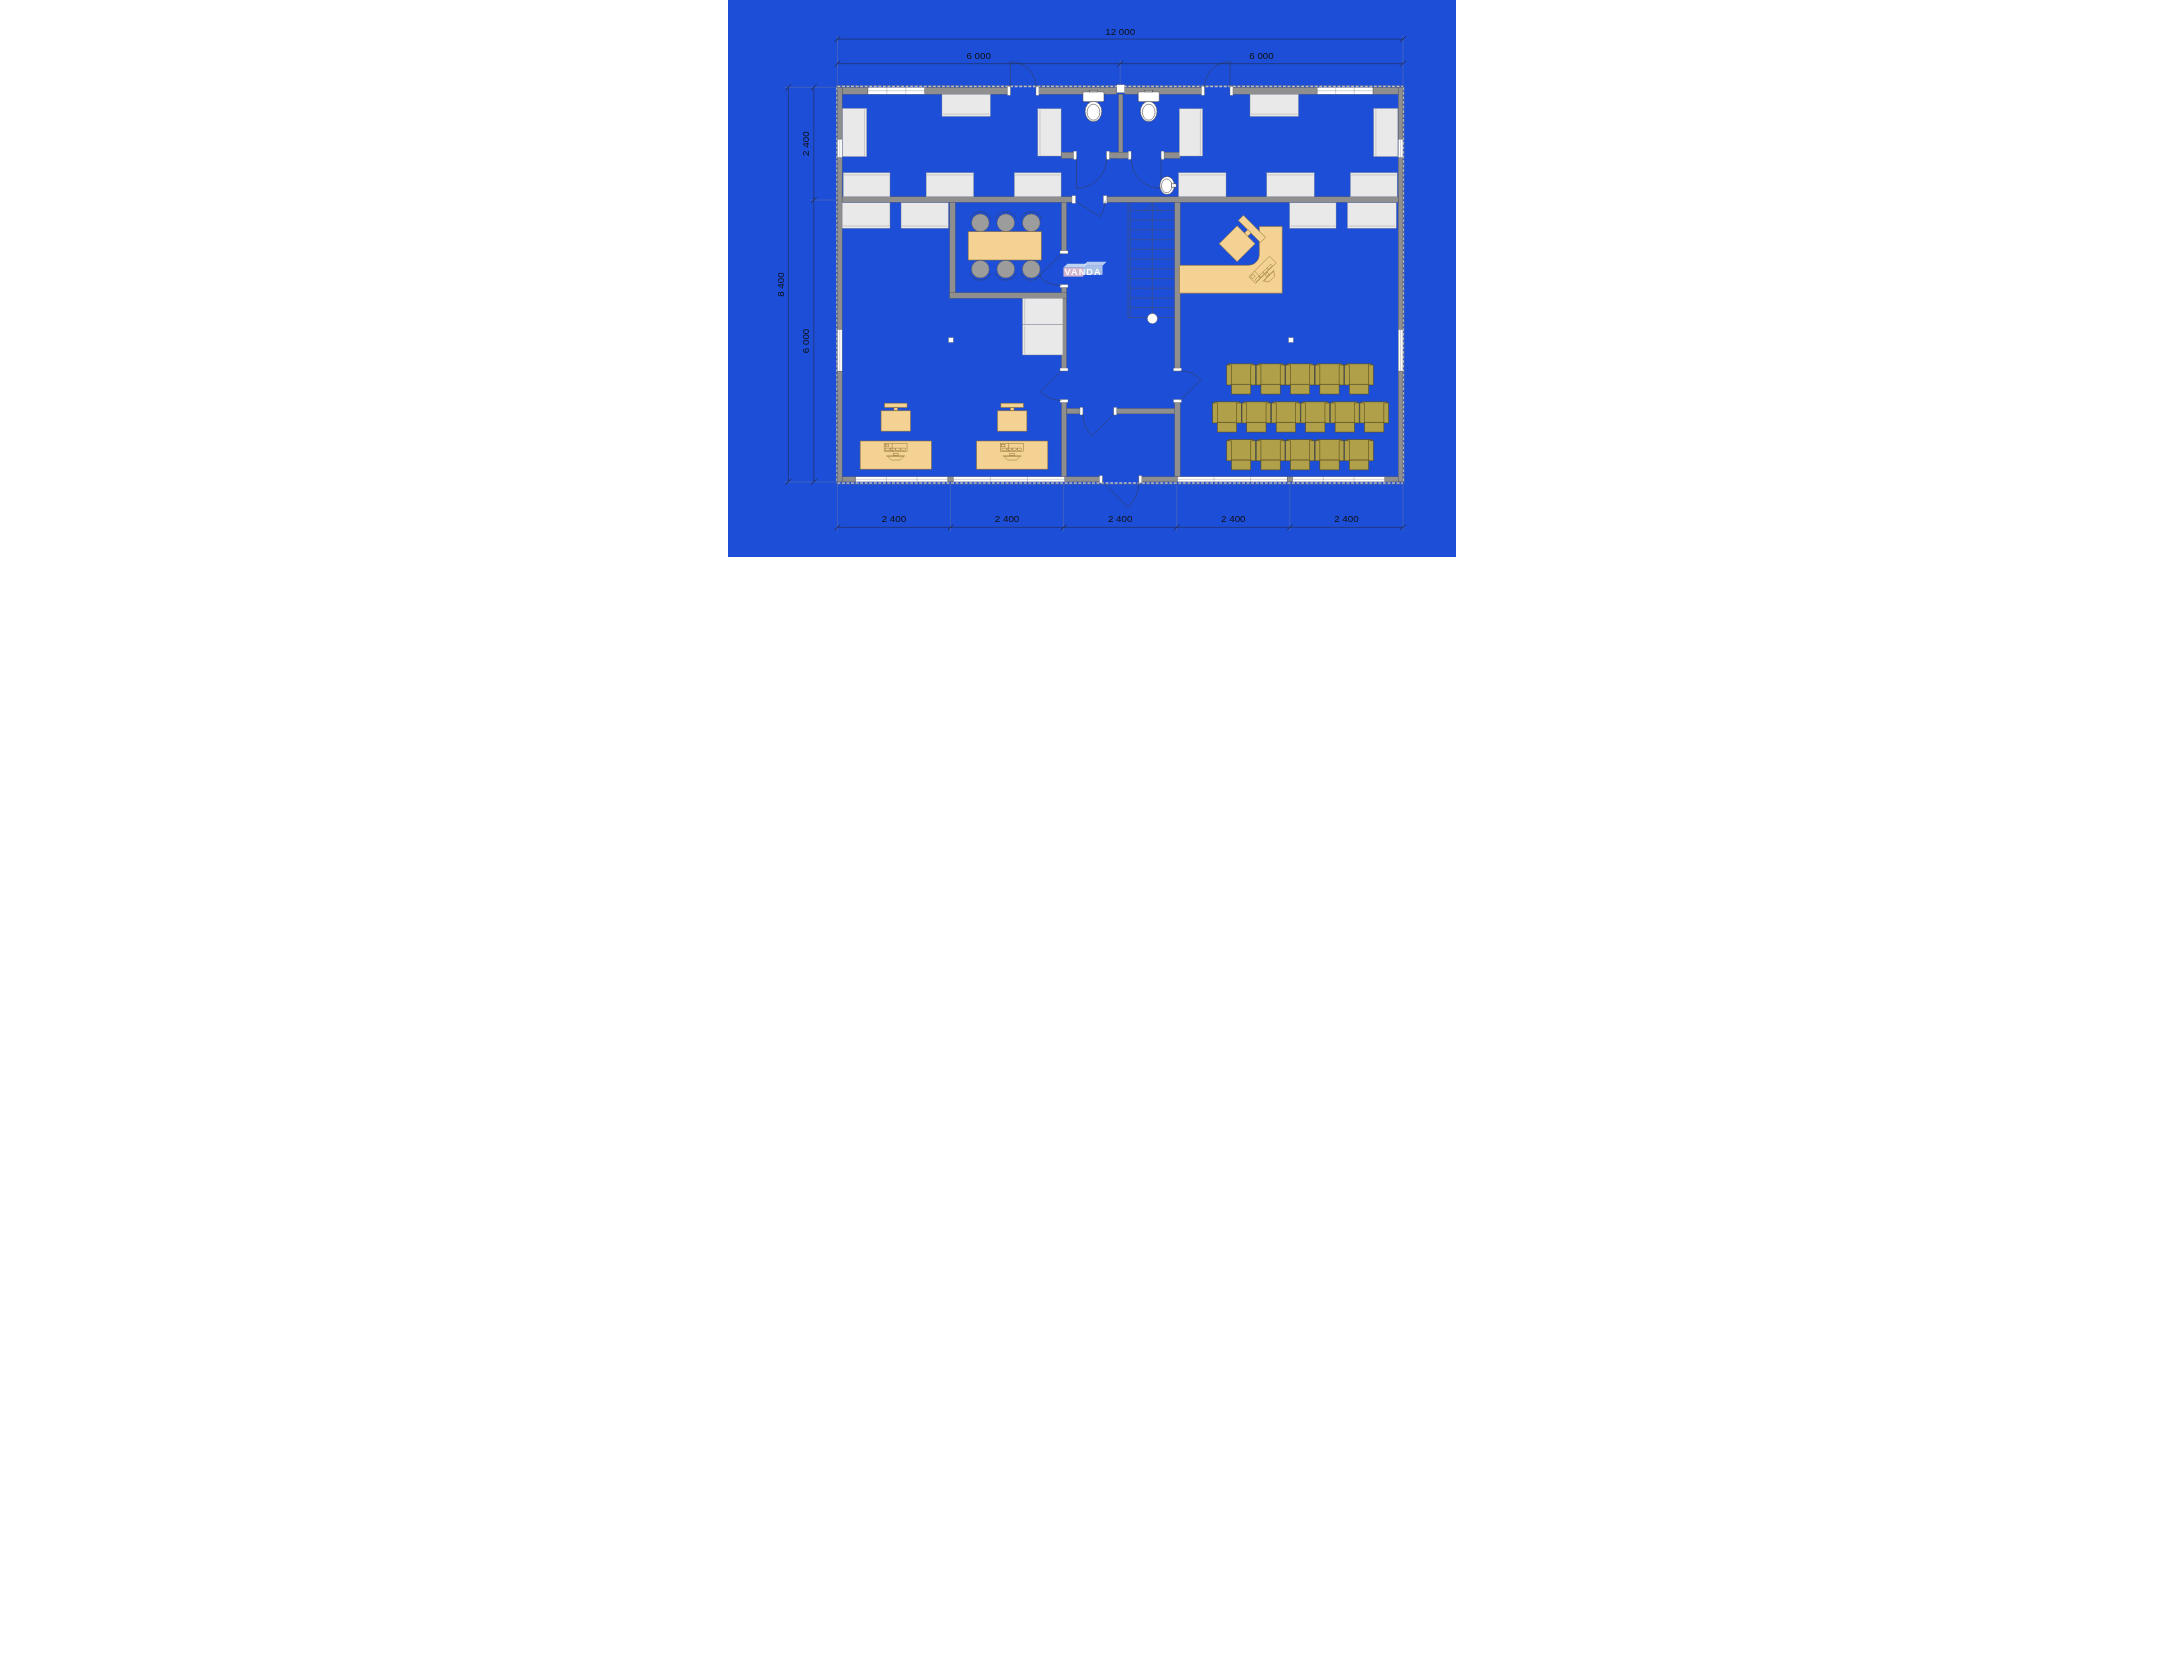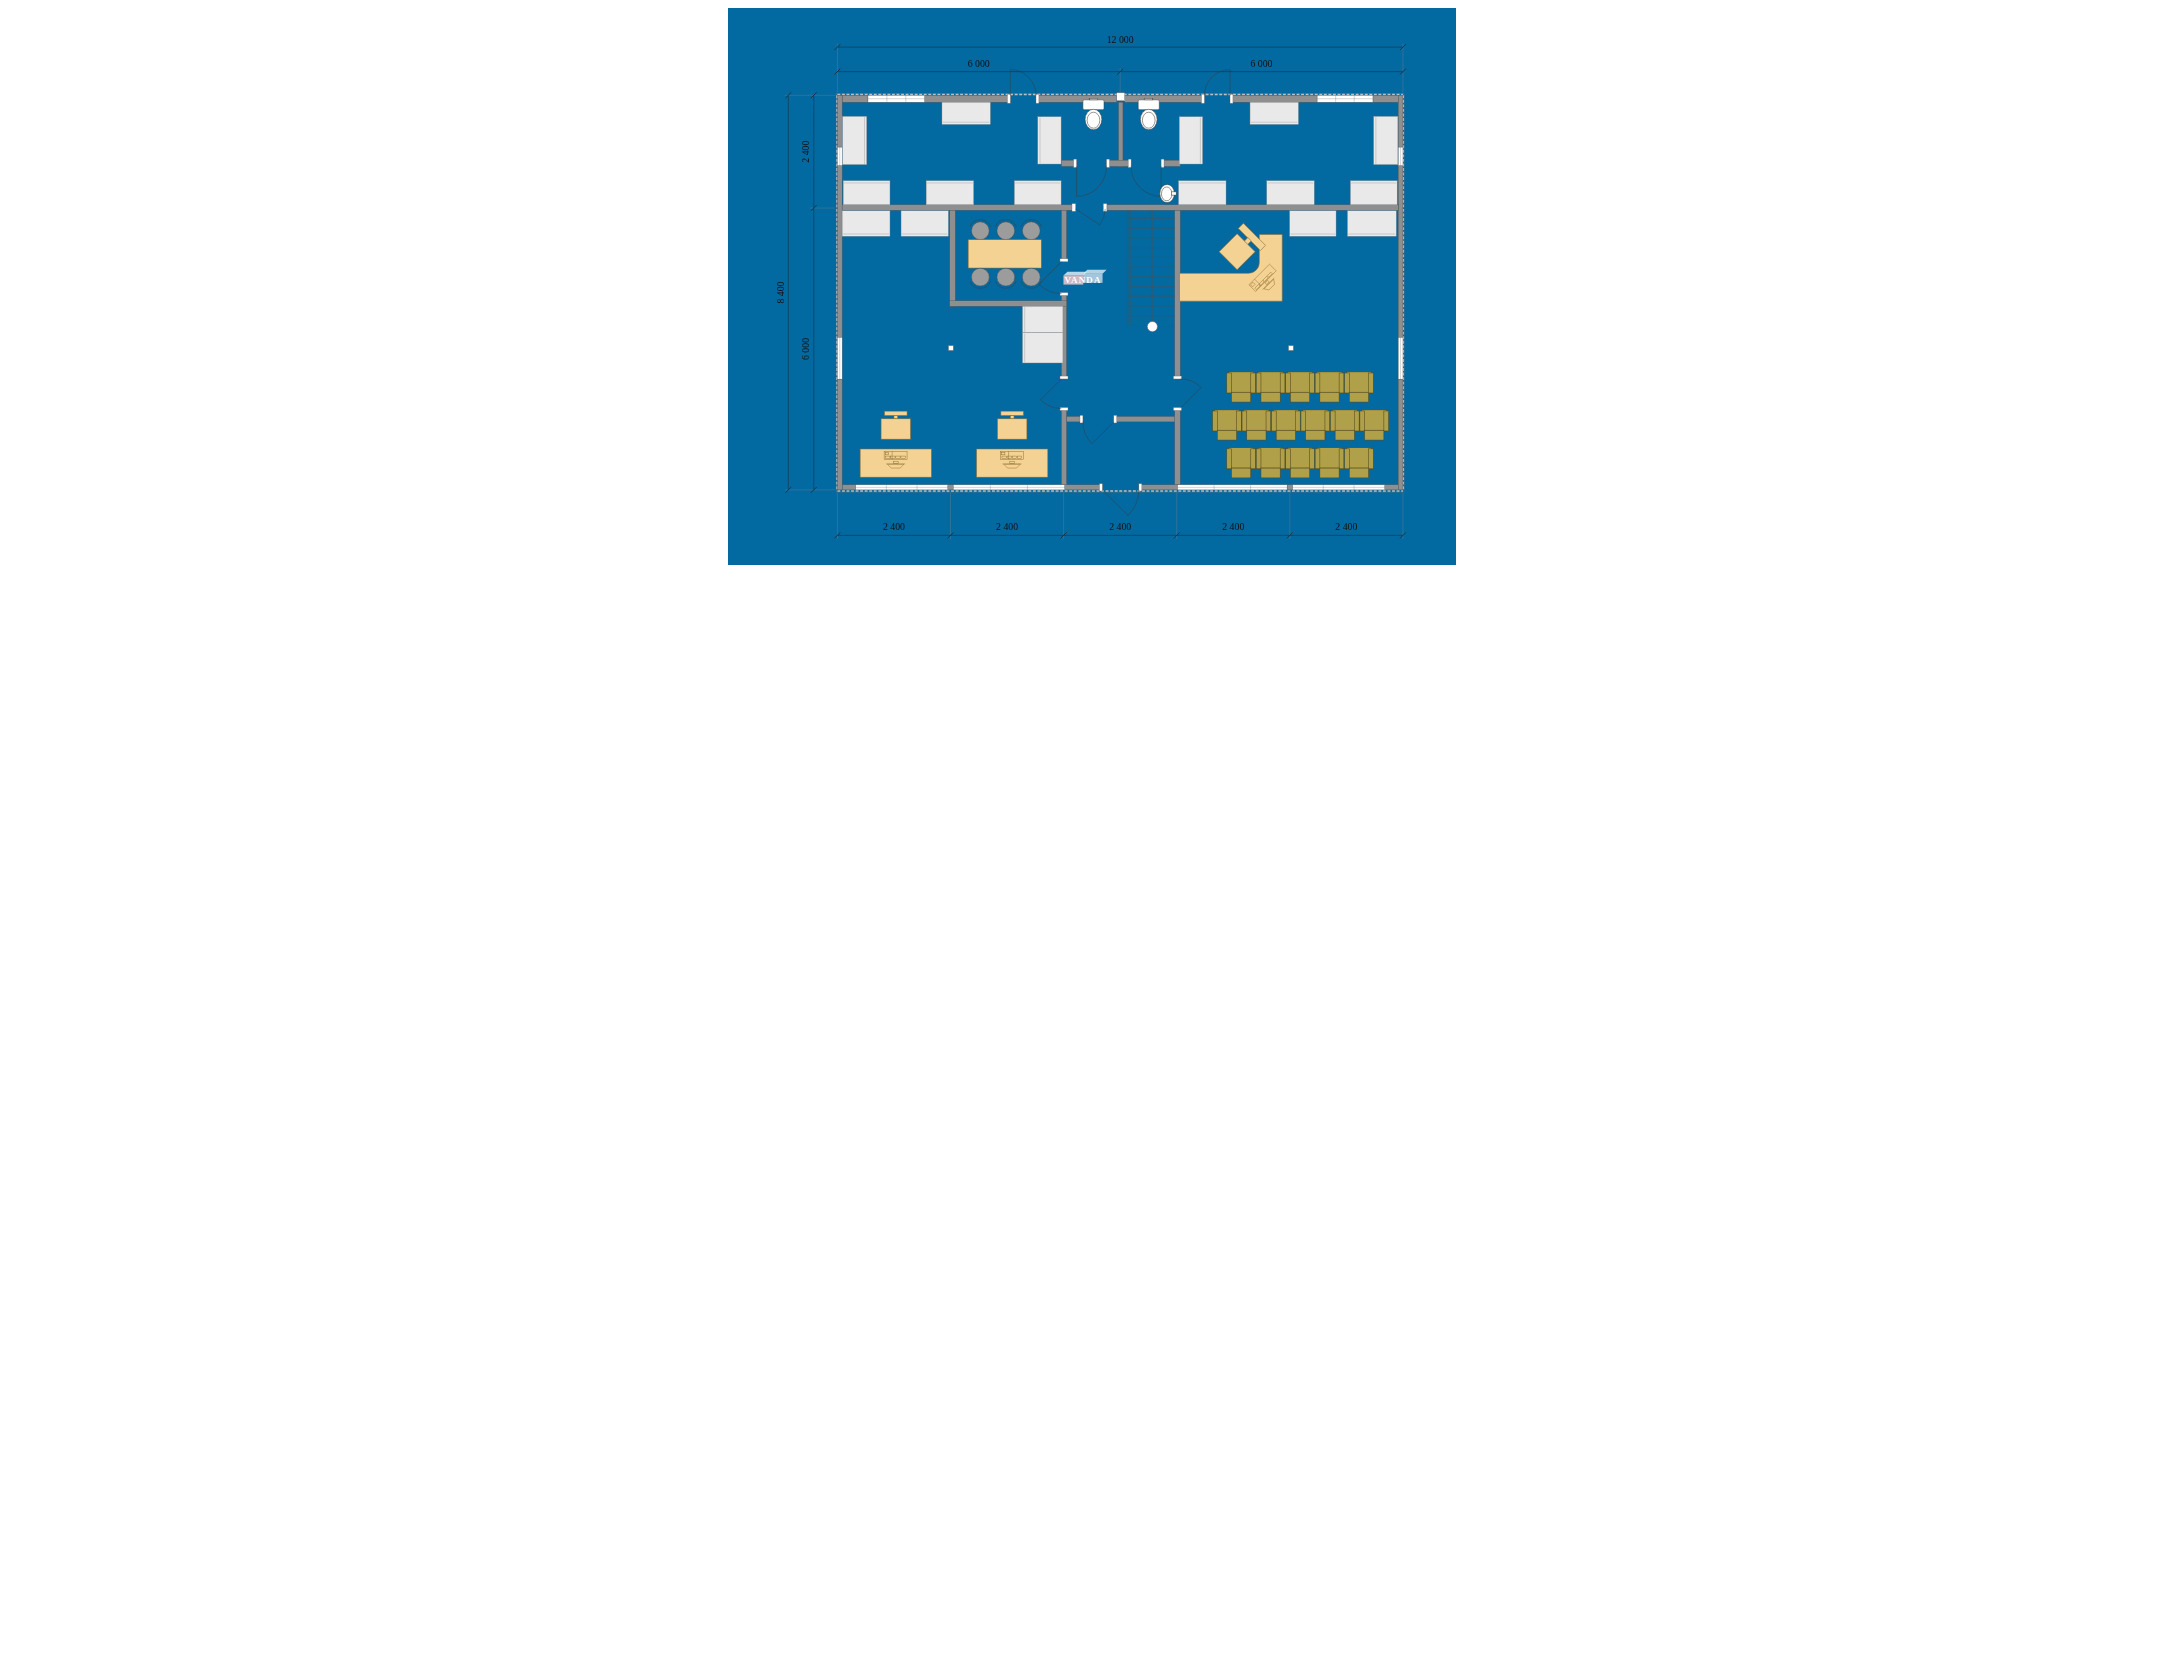--- a/index.html
+++ b/index.html
@@ -1,17 +1,17 @@
 <!DOCTYPE html>
 <html style="--wall: #8f8f8f; --wall-stroke: #545454; --cabinet: #e9e9e9; --cabinet-stroke: #8c8c8c; --wood: #f3d293; --wood-stroke: #8a6a2e; --olive: #b0a049; --olive-stroke: #544818; --chair-gray: #9c9c9c; --dim-text: #111111; --wm-pink: #f3c9cb; --wm-blue-top: #d8ecf7; --wm-blue: #cdddec; --wm-blue-top2: #ddebf5; --wm-text: #ffffff;font-size:8.7px"><head>
 <meta charset="utf-8">
 <style>
   html,body{margin:0;padding:0;background:#ffffff;}
   body{font-family:"Liberation Sans",sans-serif;}
-  .canvas{width:728px;height:557px;margin:8px auto;background:#0369a1;font-family:Liberation Serif, serif;}
+  .canvas{width:728px;height:557px;margin:0 auto;background:#1d4ed8;}
   svg{display:block;width:100%;height:100%;}
   .wall{fill:var(--wall);stroke:var(--wall-stroke);stroke-width:2;}
   .jamb{fill:#ffffff;stroke:#6a6a6a;stroke-width:2;}
   .win{fill:#ffffff;stroke:#5a5a5a;stroke-width:2;}
   .winline{stroke:#5a5a5a;stroke-width:1.5;}
   .cab{fill:var(--cabinet);stroke:var(--cabinet-stroke);stroke-width:2;}
   .cabline{stroke:var(--cabinet-stroke);stroke-width:2;fill:none;}
   .wood{fill:var(--wood);stroke:var(--wood-stroke);stroke-width:3;}
   .olv{fill:var(--olive);stroke:var(--olive-stroke);stroke-width:3;}
   .grayseat{fill:var(--chair-gray);stroke:#4a4a4a;stroke-width:2.5;}

